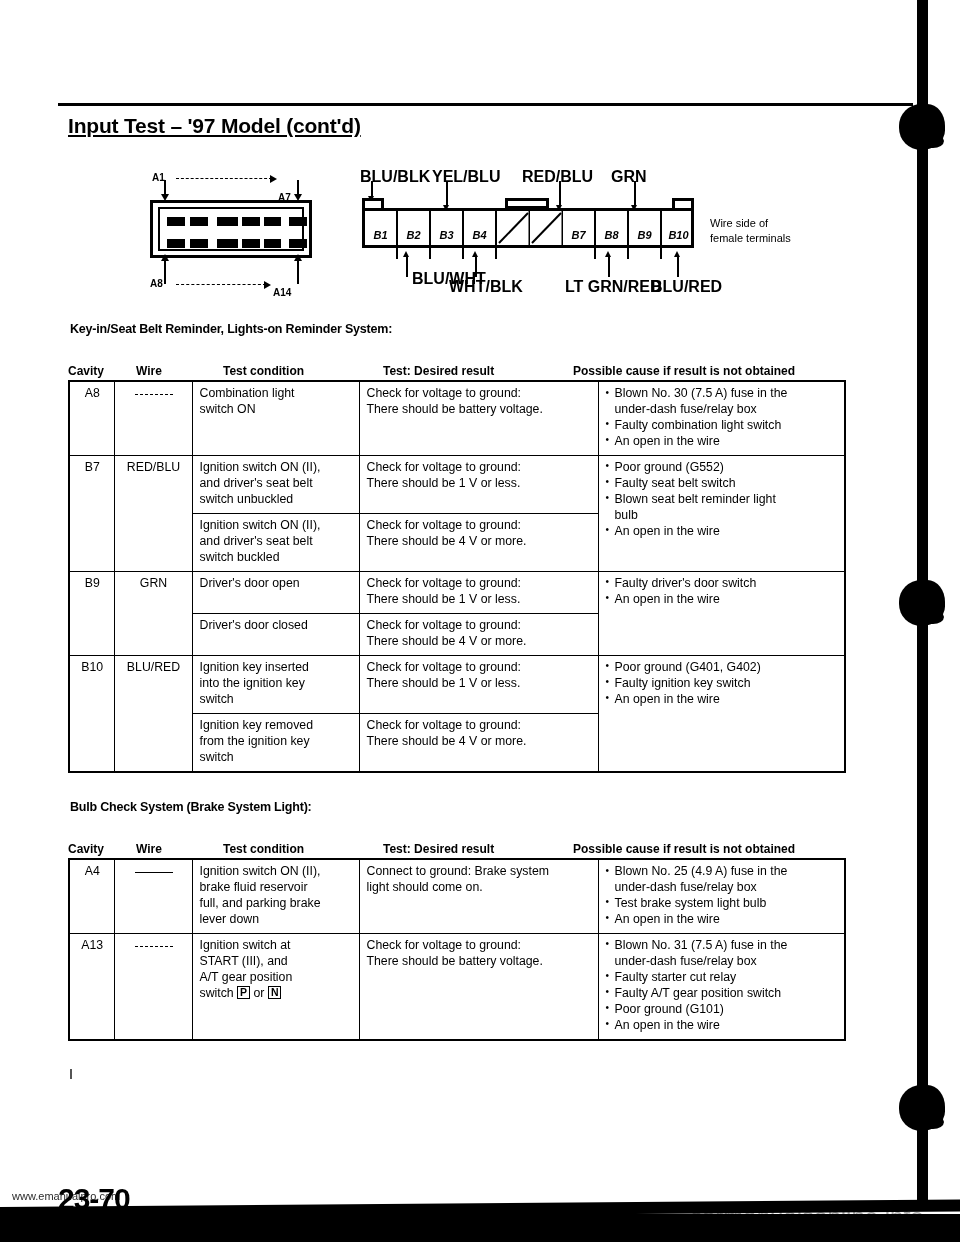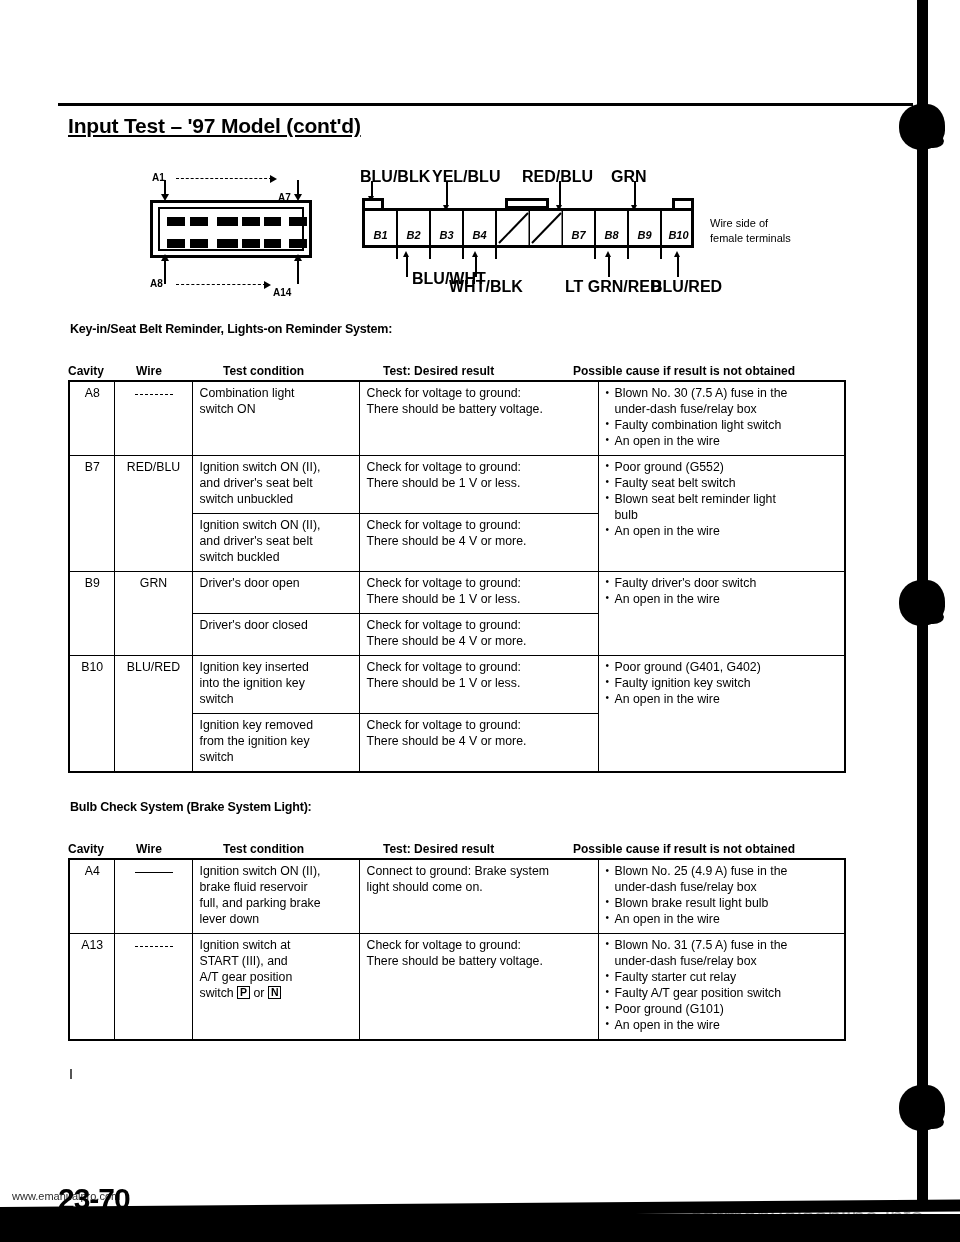--- a/index.html
+++ b/index.html
@@ -467,21 +467,21 @@
       <tbody>
           <tr>
             <td class="c-cav" rowspan="1">A4</td>
             <td class="c-wire" rowspan="1"><span class="dash"></span></td>
             <td>Ignition switch ON (II),<br>brake fluid reservoir<br>full, and parking brake<br>lever down</td>
             <td>Connect to ground: Brake system<br>light should come on.</td>
             <td rowspan="1">
               <ul class="cz">
                 <li>Blown No. 25 (4.9 A) fuse in the</li>
                 <li class="cont">under-dash fuse/relay box</li>
-                <li>Blown brake result light bulb</li>
+                <li>Test brake system light bulb</li>
                 <li>An open in the wire</li>
               </ul>
             </td>
           </tr>
           <tr>
             <td class="c-cav" rowspan="1">A13</td>
             <td class="c-wire" rowspan="1"><span class="dash dotted"></span></td>
             <td>Ignition switch at<br>START (III), and<br>A/T gear position<br>switch <span class="boxglyph">P</span> or <span class="boxglyph">N</span></td>
             <td>Check for voltage to ground:<br>There should be battery voltage.</td>
             <td rowspan="1">

